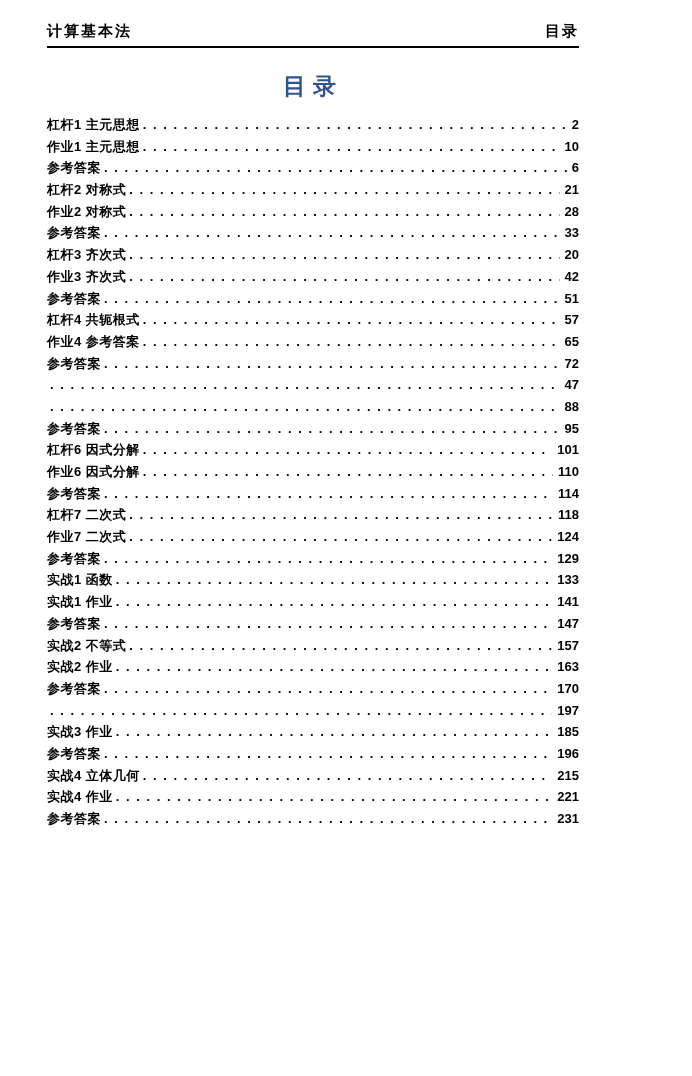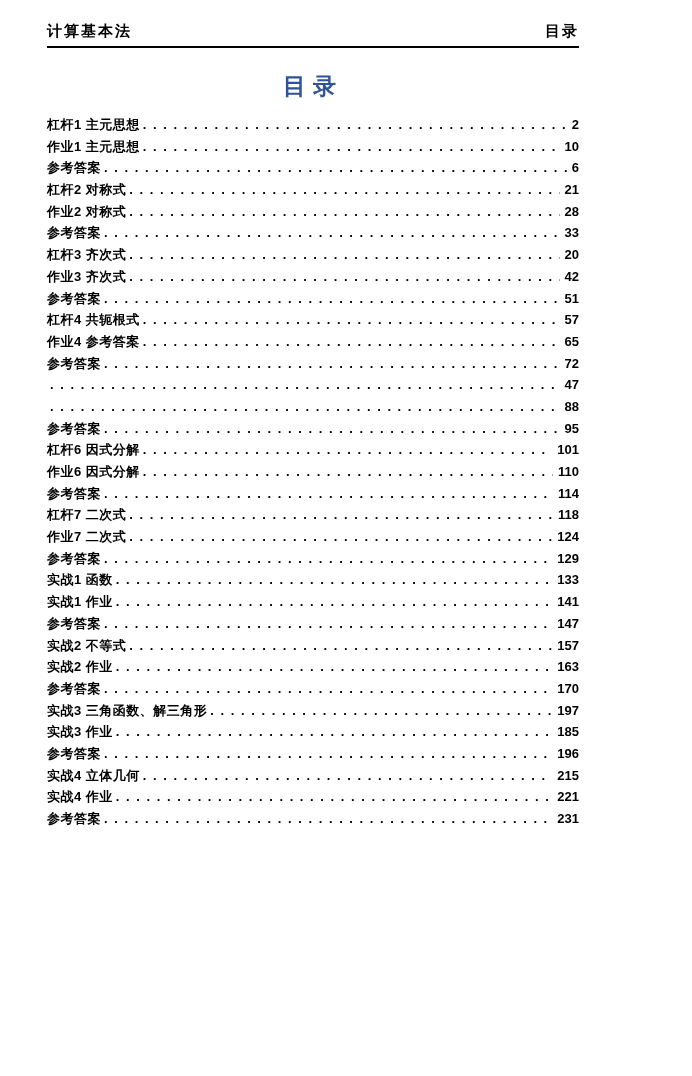--- a/index.html
+++ b/index.html
@@ -228,21 +228,20 @@
     <span class="pagenum">163</span>
   </div>
 
   <div class="toc-row">
     <span class="label">参考答案</span>
     <span class="leader">. . . . . . . . . . . . . . . . . . . . . . . . . . . . . . . . . . . . . . . . . . . . . . . . . . . . . . . . . . . . . . . . . . . . . . . . . . . . . . . . . . . . . . . . . . . . . . . . . . . . . . . . . . . . . . . . . . . . . . . . . . . . . . . . . . . . . . . . . . . . . . . . . . . . . . </span>
     <span class="pagenum">170</span>
   </div>
 
   <div class="toc-row">
-    <span class="label">实战3 三角函数、解三角形</span>
     <span class="leader">. . . . . . . . . . . . . . . . . . . . . . . . . . . . . . . . . . . . . . . . . . . . . . . . . . . . . . . . . . . . . . . . . . . . . . . . . . . . . . . . . . . . . . . . . . . . . . . . . . . . . . . . . . . . . . . . . . . . . . . . . . . . . . . . . . . . . . . . . . . . . . . . . . . . . . </span>
     <span class="pagenum">197</span>
   </div>
 
   <div class="toc-row">
     <span class="label">实战3 作业</span>
     <span class="leader">. . . . . . . . . . . . . . . . . . . . . . . . . . . . . . . . . . . . . . . . . . . . . . . . . . . . . . . . . . . . . . . . . . . . . . . . . . . . . . . . . . . . . . . . . . . . . . . . . . . . . . . . . . . . . . . . . . . . . . . . . . . . . . . . . . . . . . . . . . . . . . . . . . . . . . </span>
     <span class="pagenum">185</span>
   </div>
 

